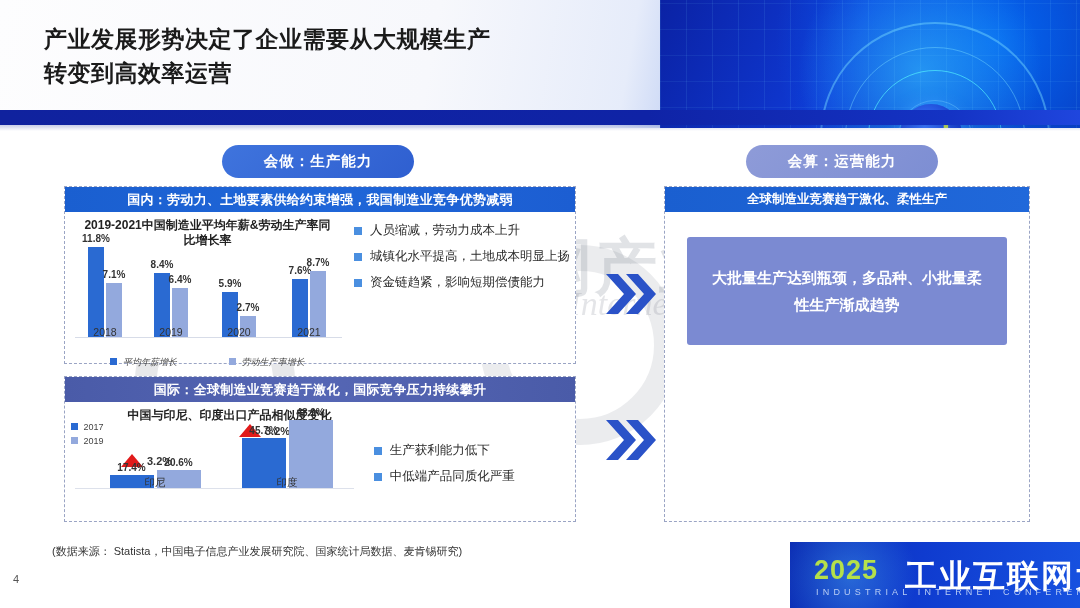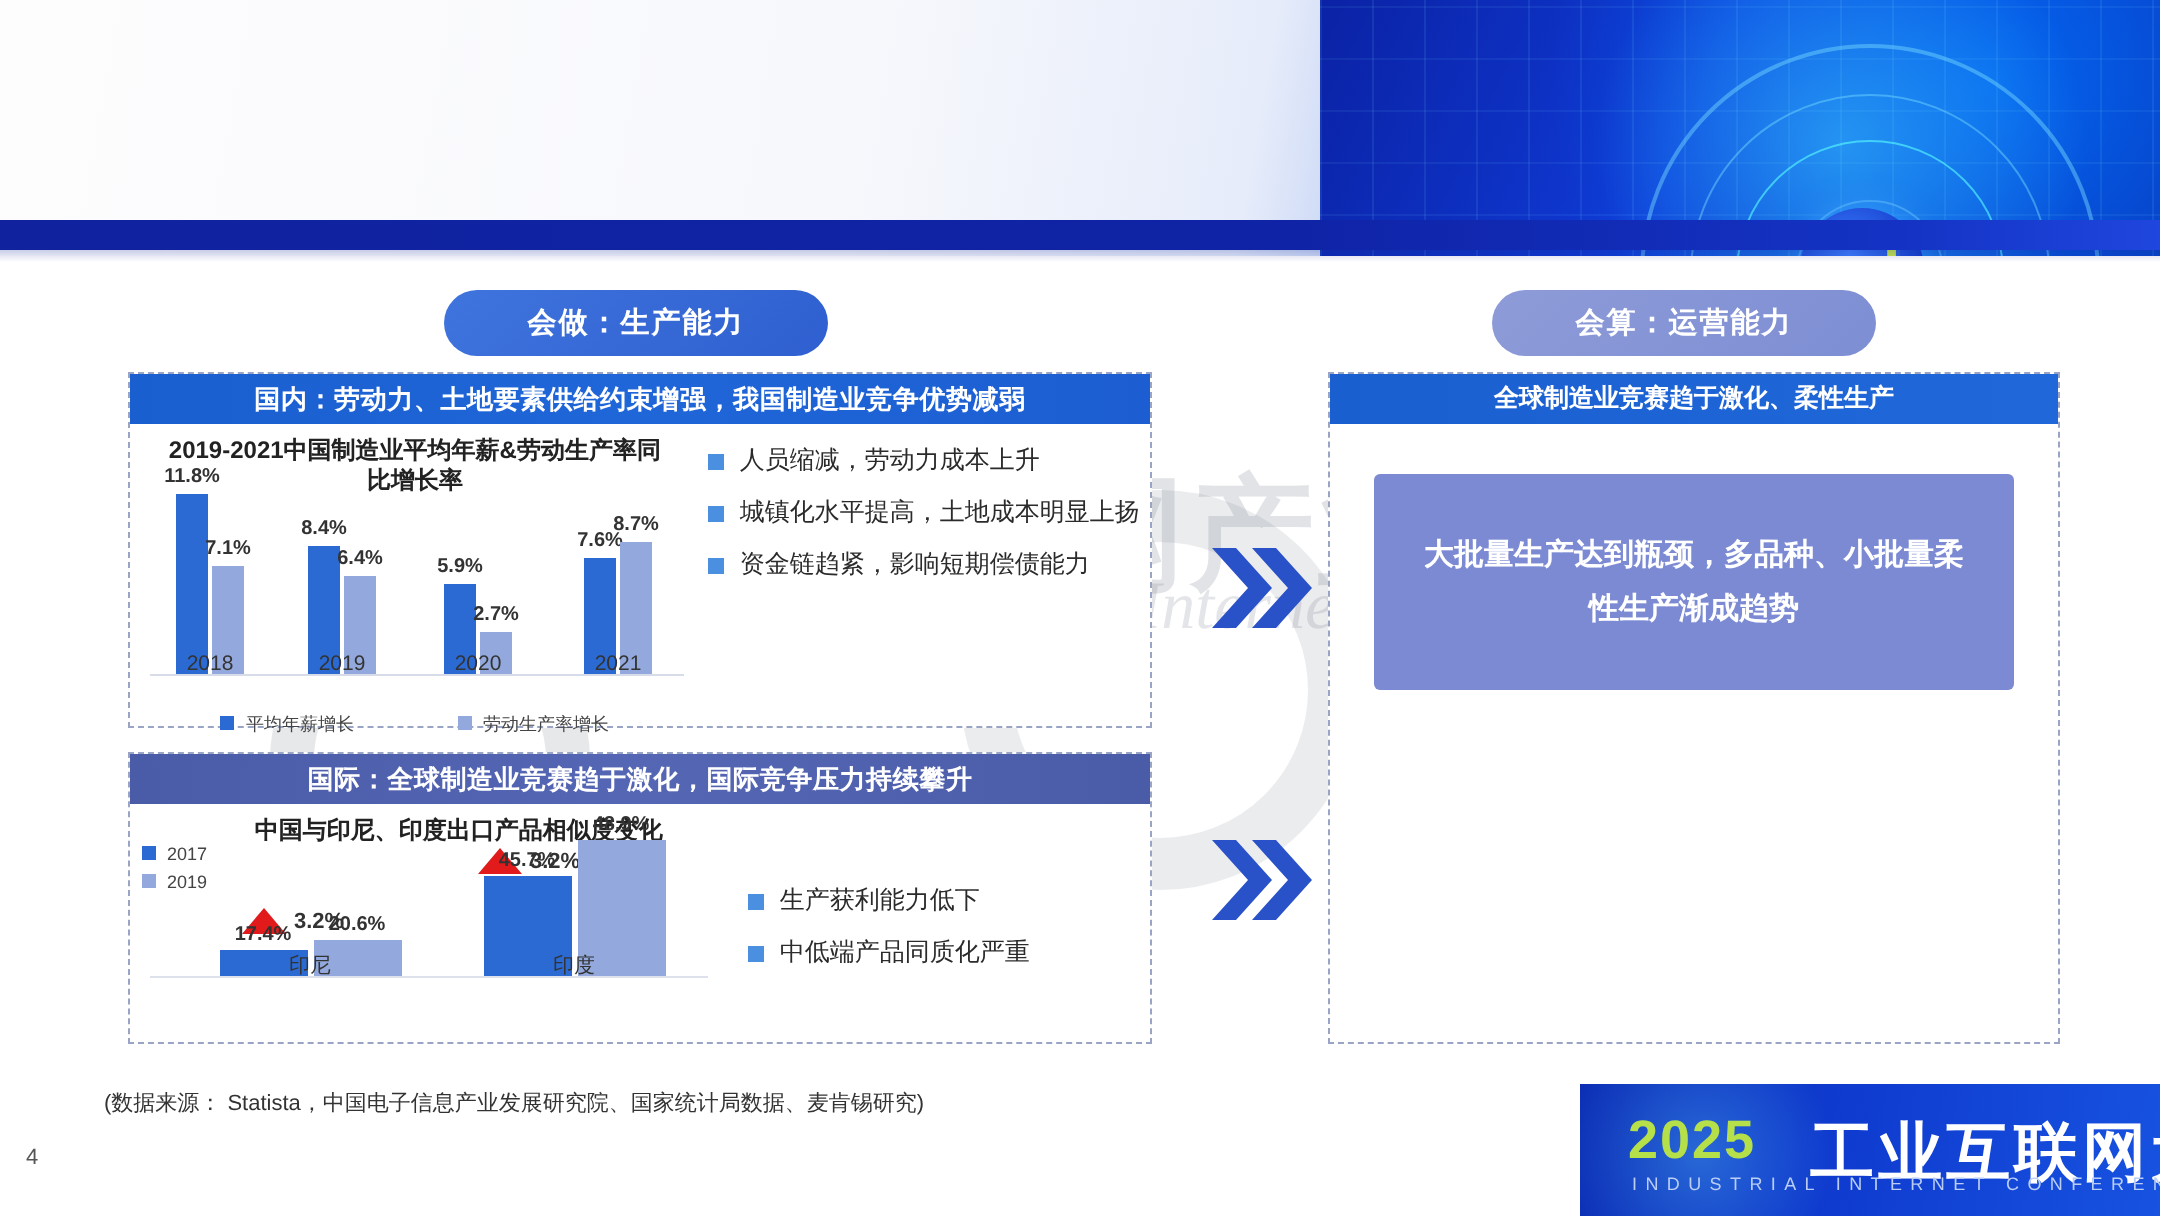--- a/index.html
+++ b/index.html
@@ -142,21 +142,21 @@
   .c1-bar .lab {
     position:absolute; left:50%; transform:translateX(-50%); top:-14px;
     font-size:10px; font-weight:bold; color:#333; white-space:nowrap;
   }
   .c1-xlab {
     position:absolute; bottom:-1px; left:0; width:56px; text-align:center;
     font-size:10.5px; color:#333;
   }
   .c1-legend {
     display:flex; justify-content:center; gap:52px; margin-top:2px;
-    font-size:9px; color:#444;
+    font-size:9px; color:#444;font-style:italic;
   }
   .c1-legend span.sw { display:inline-block; width:7px; height:7px; margin-right:3px; }
 
   
   .c2 { width:300px; position:relative; }
   .c2-title {
     text-align:center; font-size:12px; font-weight:bold; color:#222;
     padding:5px 10px 0 40px;
   }
   .c2-legend {
@@ -245,20 +245,24 @@
   <div class="hdr-tech">
     <div class="hdr-grid"></div>
   </div>
   <div class="hdr-ring r1"></div>
   <div class="hdr-ring r2"></div>
   <div class="hdr-ring r3"></div>
   <div class="hdr-ring r4"></div>
   <div class="hdr-dot"></div>
   <div class="hdr-T">T</div>
 
+  <div class="title">
+    <div>产业发展形势决定了企业需要从大规模生产</div>
+    <div>转变到高效率运营</div>
+  </div>
 </div>
 <div class="header-bar"></div>
 <div class="header-bar-shadow"></div>
 
 <div class="watermark">
   <div class="wm-gear"></div>
   <div class="wm-gear2"></div>
   <div class="wm-text1">工业互联网产业联盟</div>
   <div class="wm-text2">Alliance of Industrial Internet</div>
 </div>

